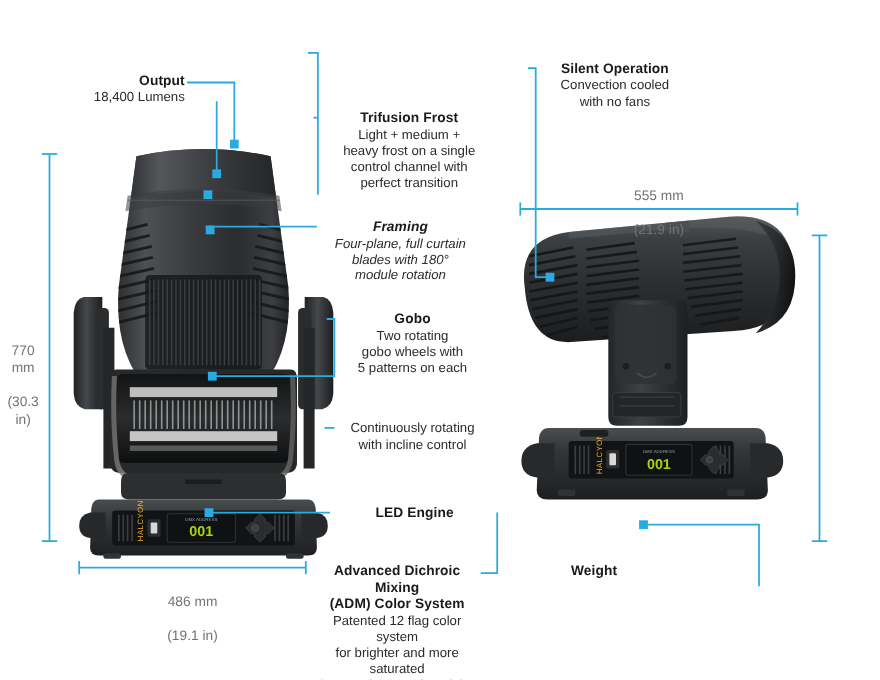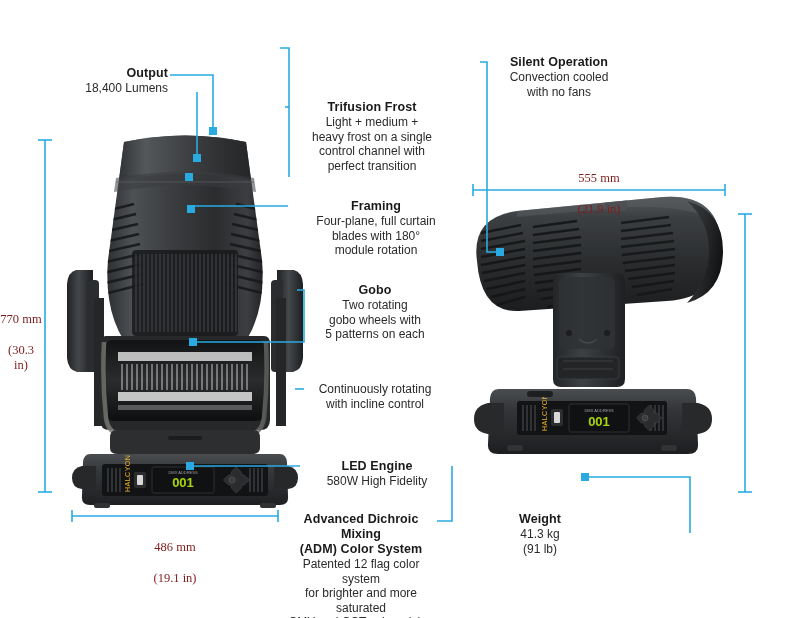--- a/index.html
+++ b/index.html
@@ -33,23 +33,22 @@
     white-space:pre-line;
   }
   .ta-r{text-align:right;}
   .ta-c{text-align:center;}
 
   
   .dimlabel{
     position:absolute;
     font-size:12.5px;
     line-height:15.5px;
-    color:#7f1d1d;
+    color:#737373;
     white-space:pre-line;
-    font-family:Liberation Serif, serif;
   }
 
   
   #lines{
     position:absolute;left:0;top:0;
     width:800px;height:618px;
     pointer-events:none;
   }
   
   .fixture{position:absolute;}
@@ -427,62 +426,59 @@
 
 
   <div class="callout ta-c" style="left:288px;top:100px;width:168px;">
     <div class="c-title">Trifusion Frost</div>
     <div class="c-body">Light + medium +
 heavy frost on a single
 control channel with
 perfect transition</div>
   </div>
 
-  <div class="callout ta-c" style="left:296px;top:199px;width:160px;">
+  <div class="callout ta-c" style="left:284px;top:199px;width:160px;font-style:italic;">
     <div class="c-title">Framing</div>
     <div class="c-body">Four-plane, full curtain
 blades with 180°
 module rotation</div>
   </div>
 
   <div class="callout ta-c" style="left:305px;top:283px;width:140px;">
     <div class="c-title">Gobo</div>
     <div class="c-body">Two rotating
 gobo wheels with
 5 patterns on each</div>
   </div>
 
   <div class="callout ta-c" style="left:303px;top:382px;width:144px;">
     <div class="c-body">Continuously rotating
 with incline control</div>
   </div>
 
   <div class="callout ta-c" style="left:307px;top:459px;width:140px;">
     <div class="c-title">LED Engine</div>
-    <div class="c-body">580W High Fidelity</div>
   </div>
 
   <div class="callout ta-c" style="left:285px;top:512px;width:152px;">
     <div class="c-title" style="white-space:pre-line;">Advanced Dichroic Mixing
 (ADM) Color System</div>
     <div class="c-body">Patented 12 flag color system
 for brighter and more saturated
 CMY and CCT color mixing</div>
   </div>
 
   <div class="callout ta-c" style="left:484px;top:55px;width:150px;">
     <div class="c-title">Silent Operation</div>
     <div class="c-body">Convection cooled
 with no fans</div>
   </div>
 
   <div class="callout ta-c" style="left:482px;top:512px;width:116px;">
     <div class="c-title">Weight</div>
-    <div class="c-body">41.3 kg
-(91 lb)</div>
   </div>
 
 
   <div class="dimlabel ta-c" style="left:0px;top:296px;width:42px;">
     <div>770 mm</div>
     <div>(30.3 in)</div>
   </div>
 
   <div class="dimlabel ta-c" style="left:115px;top:524px;width:120px;">
     <div>486 mm</div>

